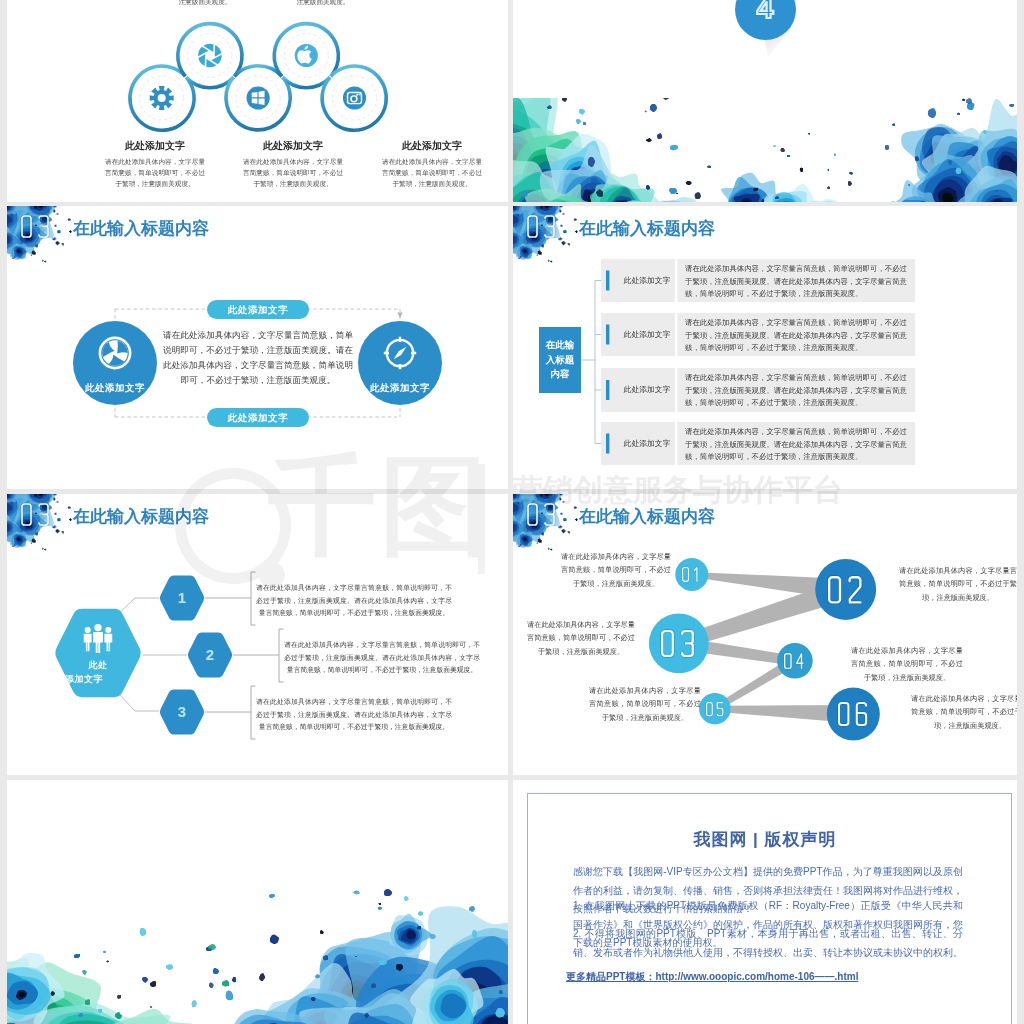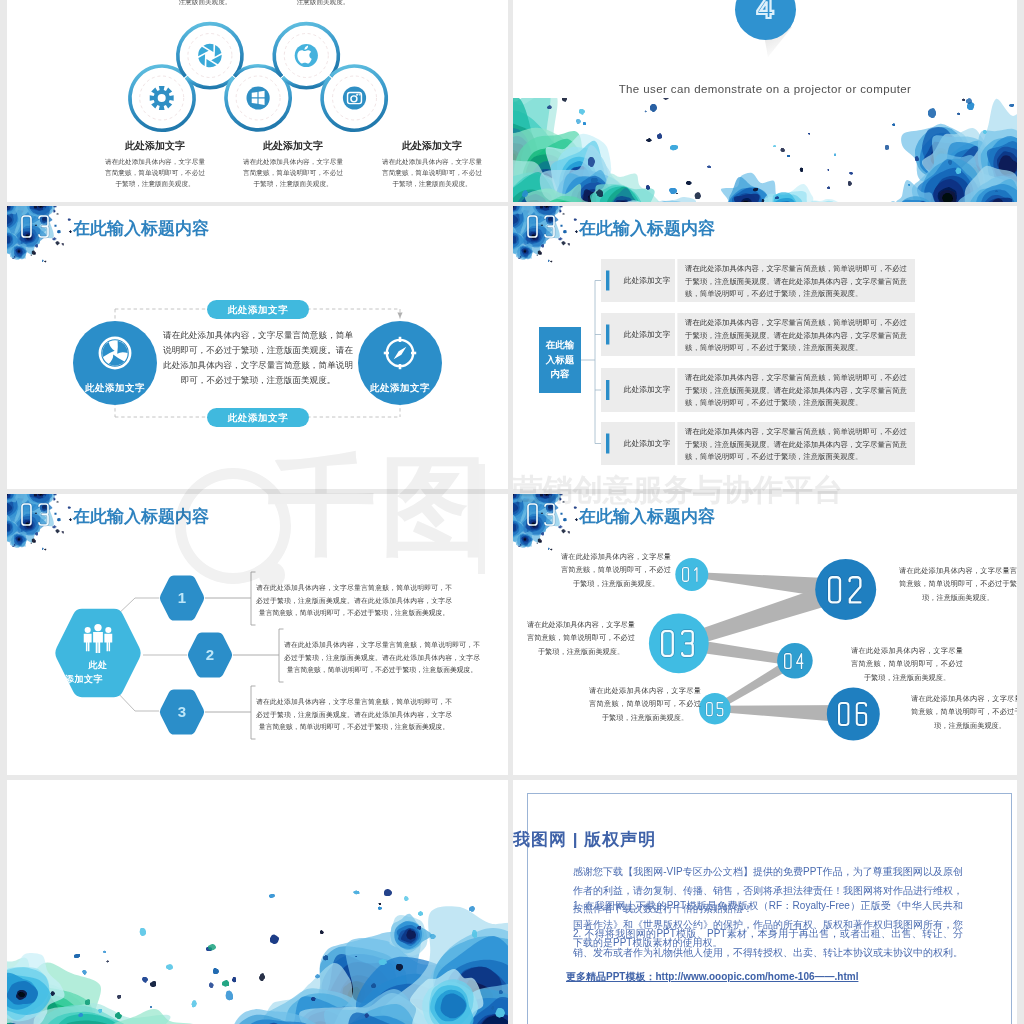--- a/index.html
+++ b/index.html
@@ -50,21 +50,21 @@
    font-weight:700;line-height:1.4;letter-spacing:.5px}
 .s5body{position:absolute;font-size:6.8px;color:#3a3a3a;line-height:1.85;text-align:justify;
    text-align-last:center}
 
 .s6body{position:absolute;font-size:7.2px;color:#3a3a3a;line-height:1.85;text-align:justify;
    text-align-last:center}
 
 .s7thanks{position:absolute;font-size:32px;font-weight:700;color:#3f9fd4;letter-spacing:2px;z-index:3}
 
 .s8frame{position:absolute;border:1px solid #9bb4d6}
-.s8title{position:absolute;width:100%;font-size:17px;font-weight:700;
+.s8title{position:absolute;width:100%;text-align:center;font-size:17px;font-weight:700;
    color:#3f62a8;letter-spacing:1px}
 .s8p{position:absolute;font-size:10px;color:#4a6bb0;line-height:1.85;text-align:justify}
 .s8link{position:absolute;font-size:10px;font-weight:700;color:#3f62a8;text-decoration:underline}
 
 .wm{position:absolute;pointer-events:none;z-index:60;mix-blend-mode:multiply}
 
 </style>
 </head>
 <body>
 
@@ -153,21 +153,20 @@
 <svg style="position:absolute;left:0;top:0;z-index:1" width="504" height="200" viewBox="0 0 504 200">
         <defs>
           <linearGradient id="ribg" x1="0" y1="0" x2="0.55" y2="1">
             <stop offset="0" stop-color="#c9c9c9"></stop>
             <stop offset="1" stop-color="#ffffff"></stop>
           </linearGradient>
         </defs>
         <path d="M249 109 L279 112 L255 142 Z" fill="url(#ribg)" opacity="0.7"></path>
       </svg>
 <div class="s2badge">4</div>
-<div class="s2sub" style="top:168px">The user can demonstrate on a projector or computer</div>
 <svg style="position:absolute;left:0;bottom:0" width="504" height="104" viewBox="0 7 504 104">
         <g filter="url(#wcb)">
           <path d="M62 74C63 80 49 82 47 93C44 105 52 133 49 145C46 156 36 162 29 161C22 160 15 144 9 139C2 135 -4 134 -10 136C-17 138 -24 153 -31 152C-39 150 -52 138 -56 126C-60 115 -52 96 -53 84C-54 71 -64 60 -63 51C-61 41 -49 33 -43 28C-37 24 -30 27 -25 22C-19 17 -15 -3 -10 -4C-5 -6 0 12 6 14C12 15 19 7 25 5C31 4 41 -2 44 6C47 14 38 41 41 52C44 64 62 67 62 74Z" fill="#a9e8e1" opacity="0.70"></path>
           <path d="M37 72C37 81 39 91 37 100C35 109 29 121 23 127C18 133 10 136 3 136C-4 137 -10 133 -16 129C-22 124 -26 117 -31 110C-35 103 -38 95 -41 86C-45 77 -51 68 -49 57C-48 47 -39 31 -33 24C-27 18 -19 20 -13 18C-6 15 -4 13 4 10C12 6 31 -9 36 -3C41 3 33 34 33 47C33 59 36 63 37 72Z" fill="#74dcd2" opacity="0.73"></path>
           <path d="M54 74C54 85 41 97 35 105C29 113 23 119 16 122C10 124 2 120 -4 119C-10 117 -14 118 -19 112C-24 107 -32 97 -34 87C-36 77 -34 62 -32 53C-29 43 -25 36 -20 30C-15 25 -7 20 -1 20C5 19 9 21 15 25C20 28 26 34 33 42C39 50 53 64 54 74Z" fill="#3fcdc0" opacity="0.76"></path>
           <path d="M25 72C25 81 25 92 21 100C18 108 13 118 7 120C0 122 -11 117 -16 110C-22 104 -24 92 -26 83C-28 74 -29 69 -28 57C-28 44 -28 17 -22 9C-17 1 -1 1 6 7C13 13 17 36 20 46C23 57 24 63 25 72Z" fill="#1dbca6" opacity="0.80"></path>
           <path d="M26 72C26 81 23 89 20 95C16 101 11 106 6 107C1 109 -6 109 -11 105C-16 100 -22 89 -23 81C-25 73 -22 65 -20 57C-19 49 -16 37 -12 33C-8 29 -1 32 4 34C9 36 15 37 19 43C23 50 26 63 26 72Z" fill="#12a289" opacity="0.83"></path>
           <path d="M19 73C19 80 17 88 14 93C11 98 6 101 2 102C-2 103 -7 102 -10 98C-14 94 -18 87 -19 80C-21 74 -22 67 -21 60C-19 53 -16 44 -12 41C-8 37 -1 36 4 38C8 39 12 44 15 50C17 56 19 66 19 73Z" fill="#13849a" opacity="0.86"></path>
           <path d="M19 67C19 72 17 81 15 85C13 89 10 89 6 90C3 91 -4 95 -7 93C-9 91 -9 82 -10 76C-10 71 -11 65 -10 61C-9 56 -6 52 -4 49C-1 47 2 44 5 45C8 45 12 49 15 53C17 56 19 61 19 67Z" fill="#124f92" opacity="0.90"></path>
           <path d="M8 68C8 72 8 76 7 79C6 82 3 85 1 86C-1 86 -4 84 -7 83C-10 81 -15 80 -16 76C-17 73 -13 66 -11 62C-9 58 -8 55 -6 54C-4 52 -2 52 1 52C3 53 9 52 10 55C12 57 9 63 8 68Z" fill="#0b2a6e" opacity="0.93"></path>

